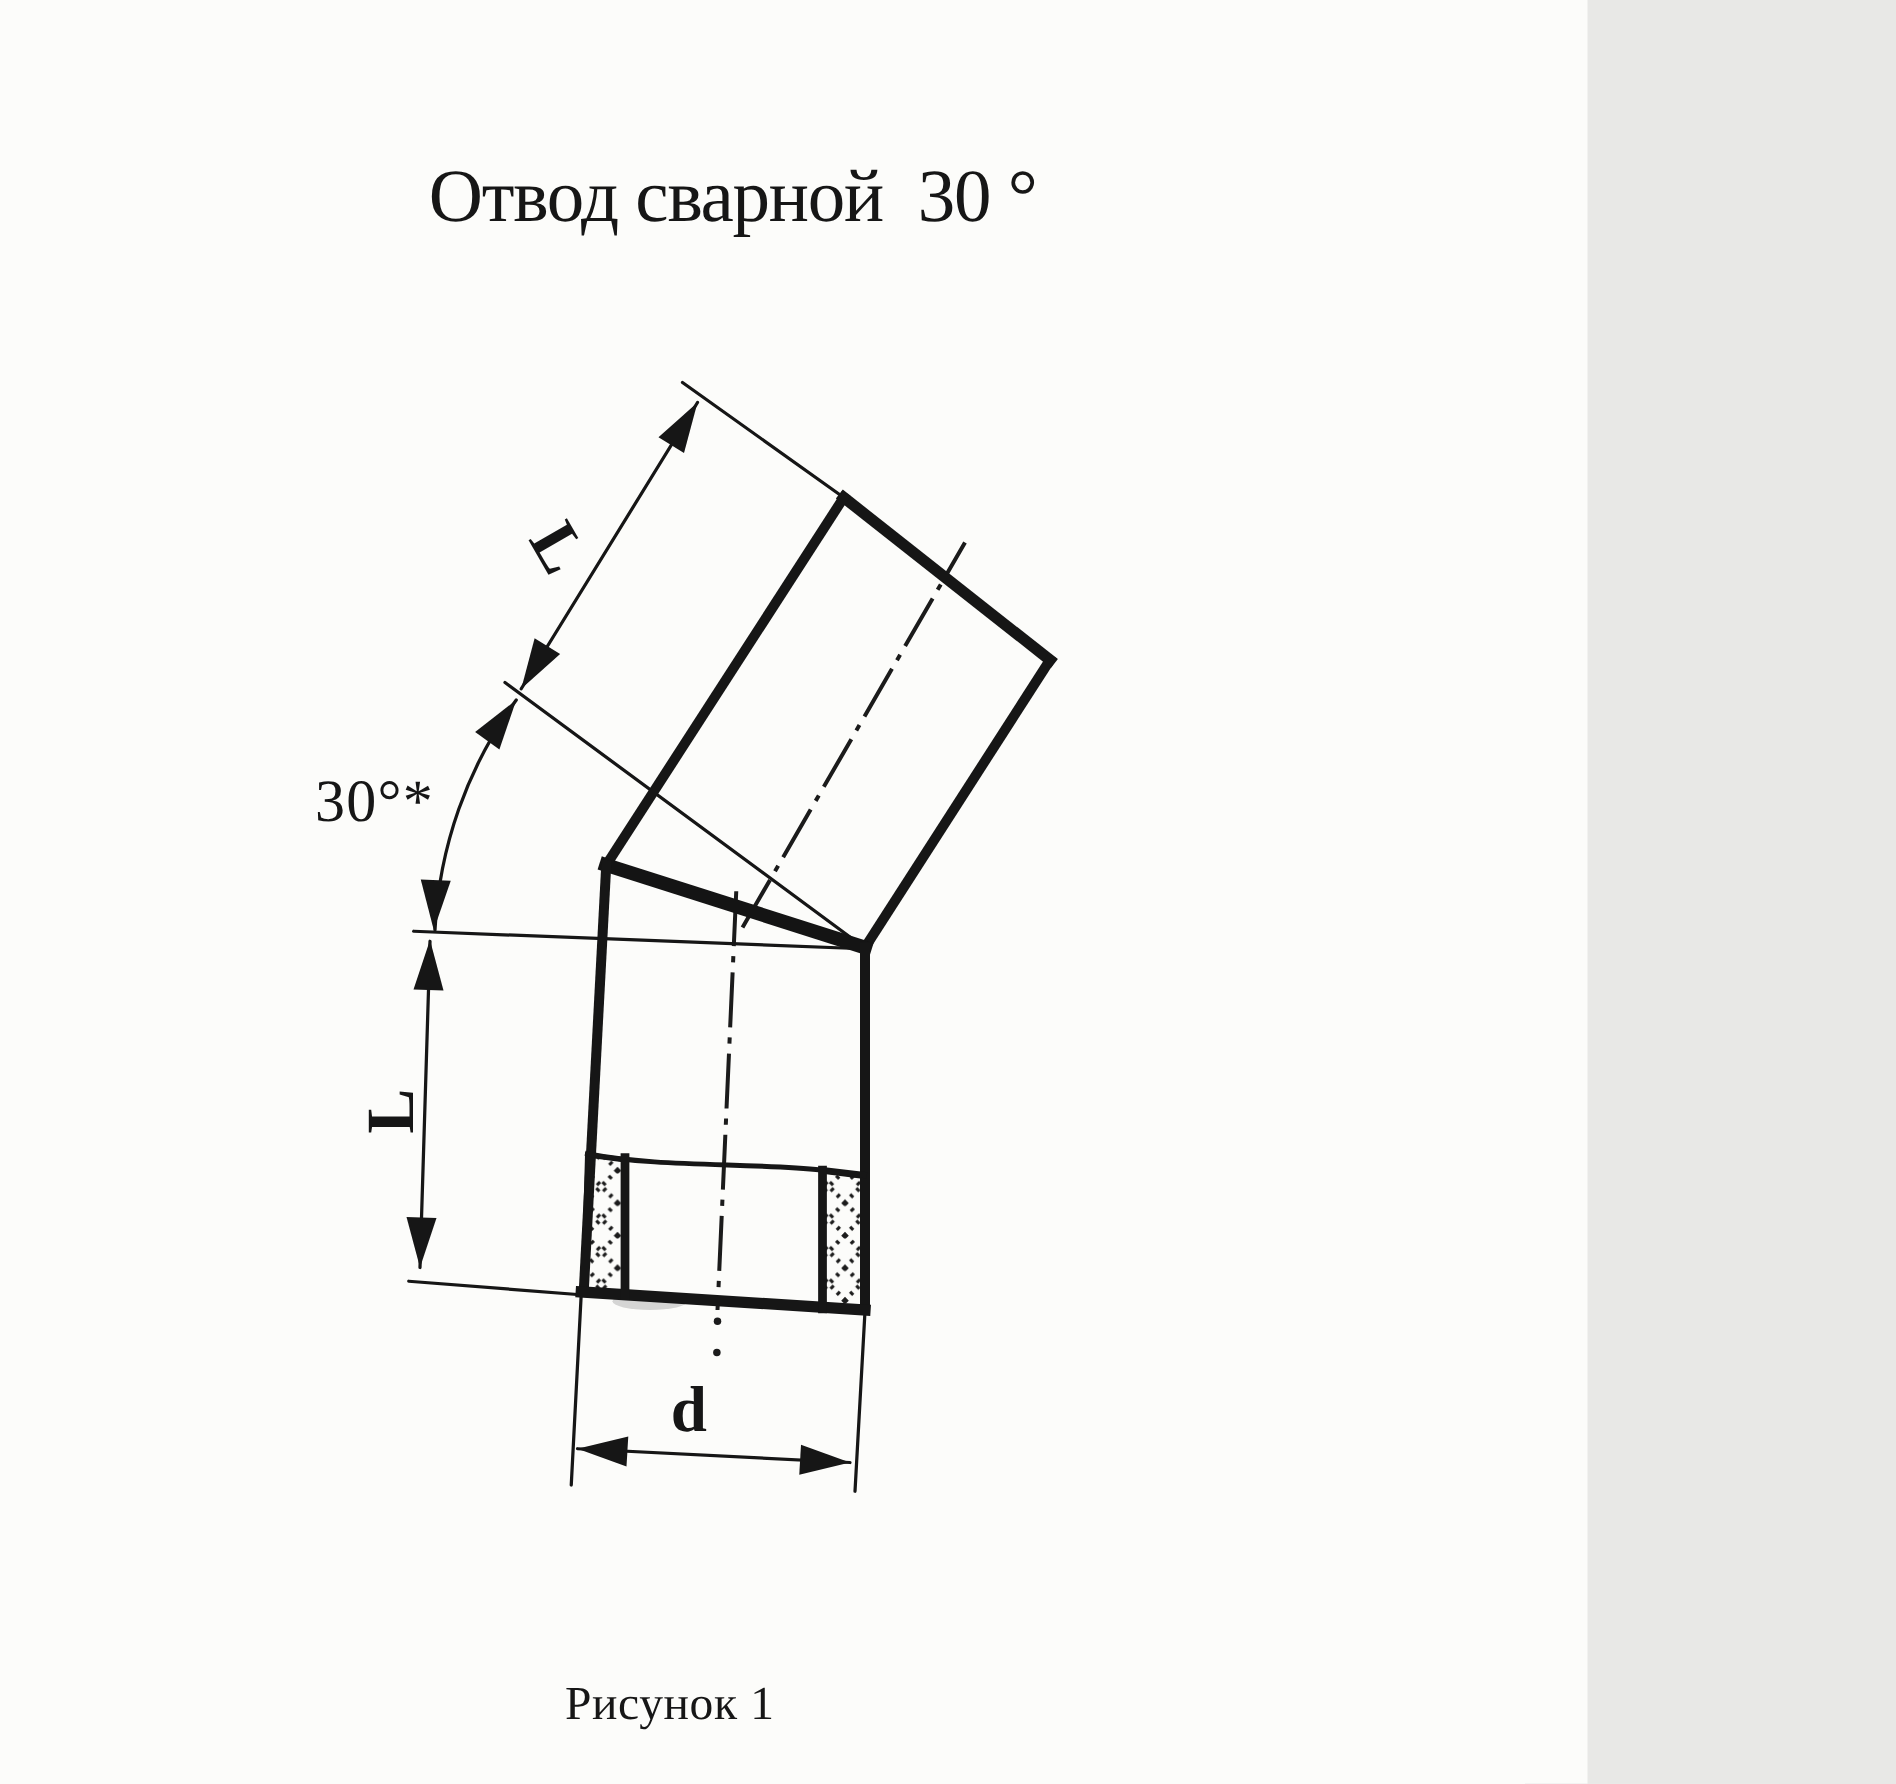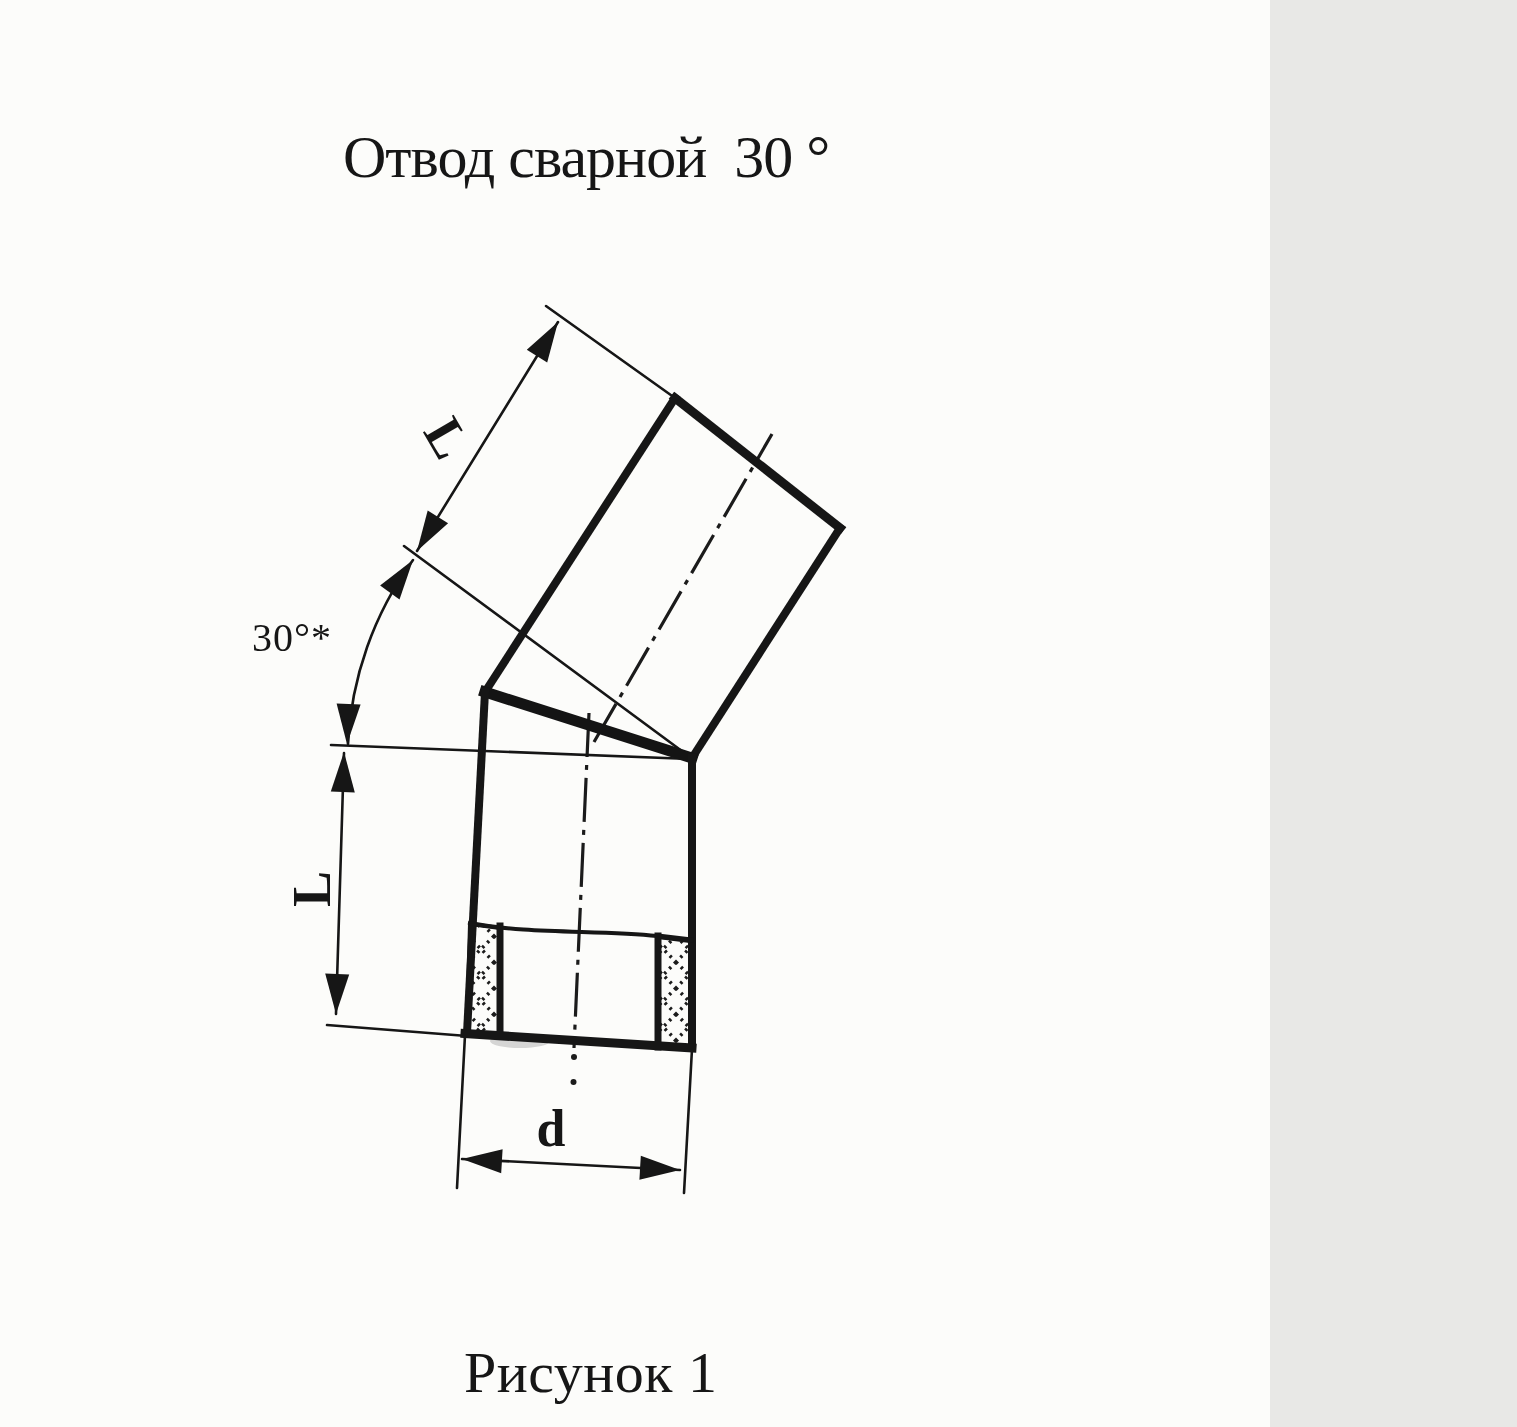--- a/index.html
+++ b/index.html
@@ -11,26 +11,26 @@
     font-family:"Liberation Serif","DejaVu Serif",serif;
     color:#161616;
   }
   .drawing{position:absolute;left:0;top:0;width:1517px;height:1427px;}
   .txt{position:absolute;color:#161616;line-height:1;}
   .title{
     left:343px;top:127px;
     font-size:60px;letter-spacing:-1px;white-space:pre;
   }
   .caption{
-    left:464px;top:1344px;
-    font-size:58px;letter-spacing:0.5px;white-space:pre;
+    left:452px;top:1344px;
+    font-size:38px;letter-spacing:0.5px;white-space:pre;
   }
   .lbl-angle{
     left:252px;top:618px;
-    font-size:40px;letter-spacing:1px;white-space:pre;
+    font-size:48px;letter-spacing:1px;white-space:pre;
   }
   .lbl-d{
     left:551px;top:1129px;
     font-size:52px;font-weight:700;
     transform:translate(-50%,-50%);
   }
   .lbl-L-upper{
     left:447px;top:438px;
     font-size:54px;font-weight:700;
     transform:translate(-50%,-50%) rotate(60deg);

